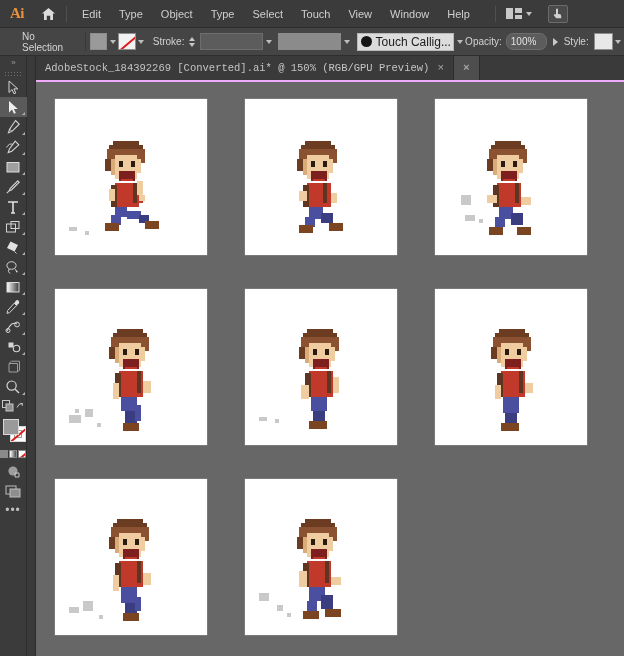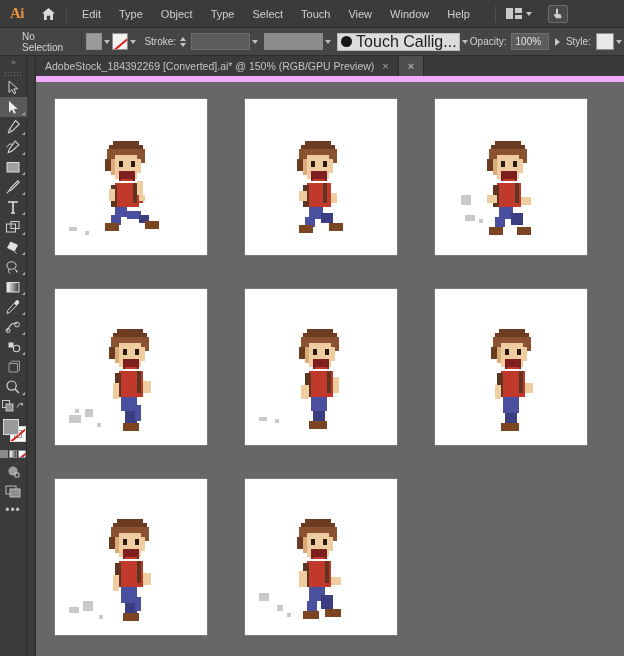--- a/index.html
+++ b/index.html
@@ -71,30 +71,31 @@
     height:17px;background:#5c5c5c;border:1px solid #6d6d6d;
     display:flex;align-items:center;padding:0 4px;font-size:10px;color:#e2e2e2;
   }
   .field-wide{ width:72px; }
   .field-gray{ width:72px; background:#8b8b8b; border-color:#8b8b8b; }
   .brush-box{
     display:flex;align-items:center;height:18px;background:#dcdcdc;border:1px solid #b9b9b9;
     padding:0 2px 0 3px; gap:4px;
   }
   .brush-dot{ width:11px;height:11px;border-radius:50%;background:#151515; }
-  .brush-name{ font-size:16px; color:#1c1c1c; white-space:nowrap; }
-  .opacity-val{ width:46px; }
+  .brush-name{ font-size:12px; color:#1c1c1c; white-space:nowrap; }
+  .opacity-val{ width:46px;border-radius:7px; }
   .arrow-right{ width:0;height:0;border-top:4px solid transparent;border-bottom:4px solid transparent;border-left:5px solid #c9c9c9; margin:0 6px; }
   .style-swatch{ width:22px;height:17px;background:#e8e8e8;border:1px solid #8d8d8d; }
 
   
   .tabbar{
     position:absolute; left:36px; top:56px; width:588px; height:26px;
     background:#3a3a3a; display:flex; align-items:stretch;
-    border-bottom:6px solid #f0abfc;
+    border-bottom:2px solid #f0abfc;
+    font-family:Liberation Mono, monospace;
   }
   .tab{
     display:flex;align-items:center;gap:8px;padding:0 9px;
     font-size:10.5px; color:#c4c4c4; white-space:nowrap;
     border-right:1px solid #2b2b2b; background:#3a3a3a;
   }
   .tab.active{ background:#4e4e4e; color:#e8e8e8; font-weight:bold; }
   .tab .x{ font-size:11px; color:#a6a6a6; line-height:1; }
 
   

